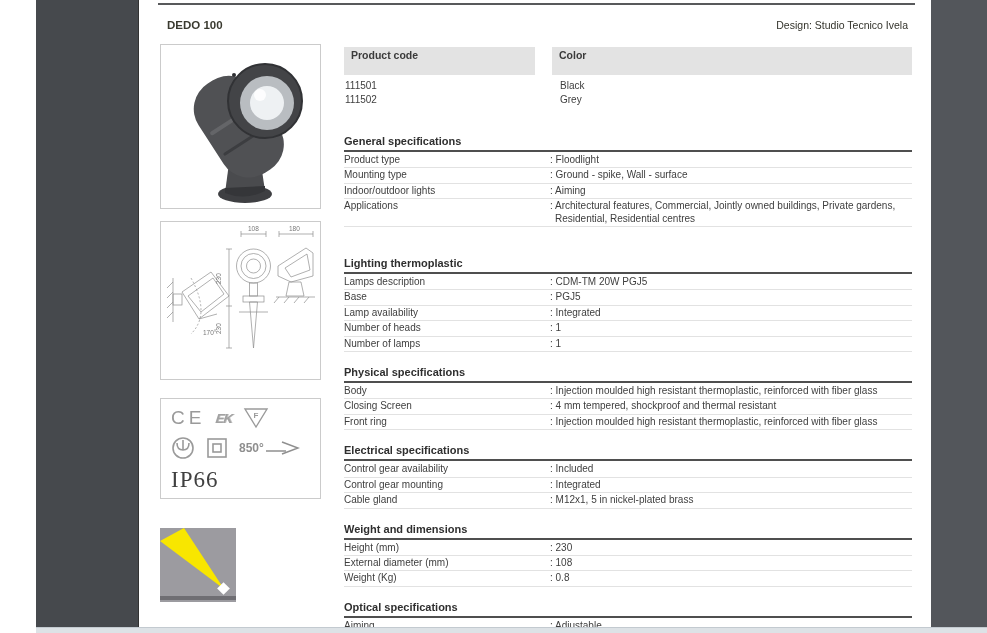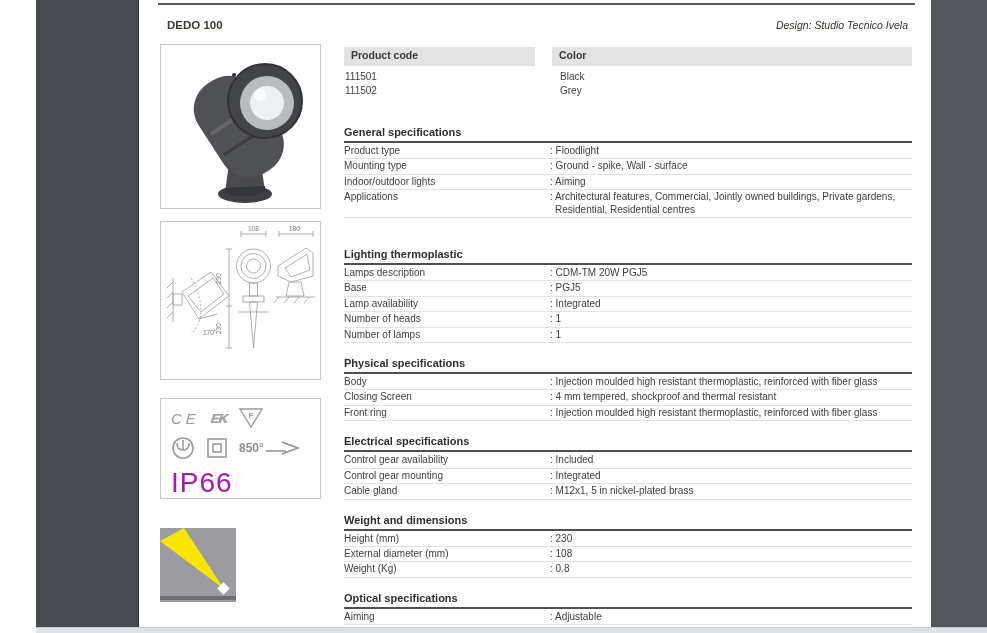--- a/index.html
+++ b/index.html
@@ -14,40 +14,40 @@
   #bottom-bar { position:absolute; left:0; top:627px; width:987px; height:6px;
                 background:#dde2e6; border-top:1px solid #c3cad0; z-index:50; }
 
   #page { position:absolute; left:104px; top:0; width:791px; height:628px; background:#fff; }
 
   #top-rule { position:absolute; left:18px; top:3px; width:757px; height:2px; background:#58595b; }
 
   #title-bar { position:absolute; left:19px; top:15px; width:756px; height:19px;
                display:flex; align-items:center; justify-content:space-between; }
   #title-bar .ttl { font-size:11.5px; font-weight:bold; color:#3a3a30; padding-left:8px; }
-  #title-bar .credit { font-size:10.5px; font-style:italic; color:#33332b; padding-right:7px; }
+  #title-bar .credit { font-size:10.5px; color:#33332b; padding-right:7px; }
 
   .imgbox { position:absolute; left:20px; background:#fff; border:1px solid #cbcbcb; }
   #photo-box   { top:44px;  width:161px; height:165px; }
   #drawing-box { top:221px; width:161px; height:159px; }
   #cert-box    { top:398px; width:161px; height:101px; padding:8px 6px 0 10px; }
   #beam-box    { top:528px; width:76px;  height:74px; border:none; background:#9c9ba0; }
 
   .cert-row { display:flex; align-items:center; gap:11px; color:#9a9a9a; margin-bottom:7px; }
-  .ce-text { font-size:15px; letter-spacing:4px; color:#9a9a9a; font-weight:400;font-style:italic; }
-  .ip-text { font-size:28px; color:#a21caf; letter-spacing:1px; }
+  .ce-text { font-size:19px; letter-spacing:4px; color:#9a9a9a; font-weight:400; }
+  .ip-text { font-size:23px; color:#404040; letter-spacing:1px;font-family:Liberation Serif, serif; }
   .enec-wrap { transform:skewX(-18deg); font-weight:bold; font-size:13px; color:#a2a2a2;
                letter-spacing:-1px; text-shadow:1px 0 #c5c5c5; }
   .glow-wire { display:flex; align-items:center; gap:2px; font-weight:bold; font-size:12px; color:#8f8f8f; }
 
   
   #spec-col { position:absolute; left:204px; top:47px; width:568px; color:#3e3e3e; }
 
   .hdr-row { display:flex; }
-  .hdr-cell { background:#e3e3e3; height:19px; line-height:16px; font-weight:bold;
+  .hdr-cell { background:#e3e3e3; height:28px; line-height:16px; font-weight:bold;
               font-size:10.5px; padding-left:7px; color:#3b3b3b; }
   .hdr-c1 { width:191px; margin-right:17px; }
   .hdr-c2 { flex:1; }
   .code-body { display:flex; margin-top:4px; }
   .code-list { width:208px; }
   .color-list { flex:1; padding-left:7px; }
   .code-list div, .color-list div { font-size:10px; line-height:13.5px; padding-left:1px; }
 
   .section { margin-top:14px; }
   .section.first  { margin-top:29px; }

